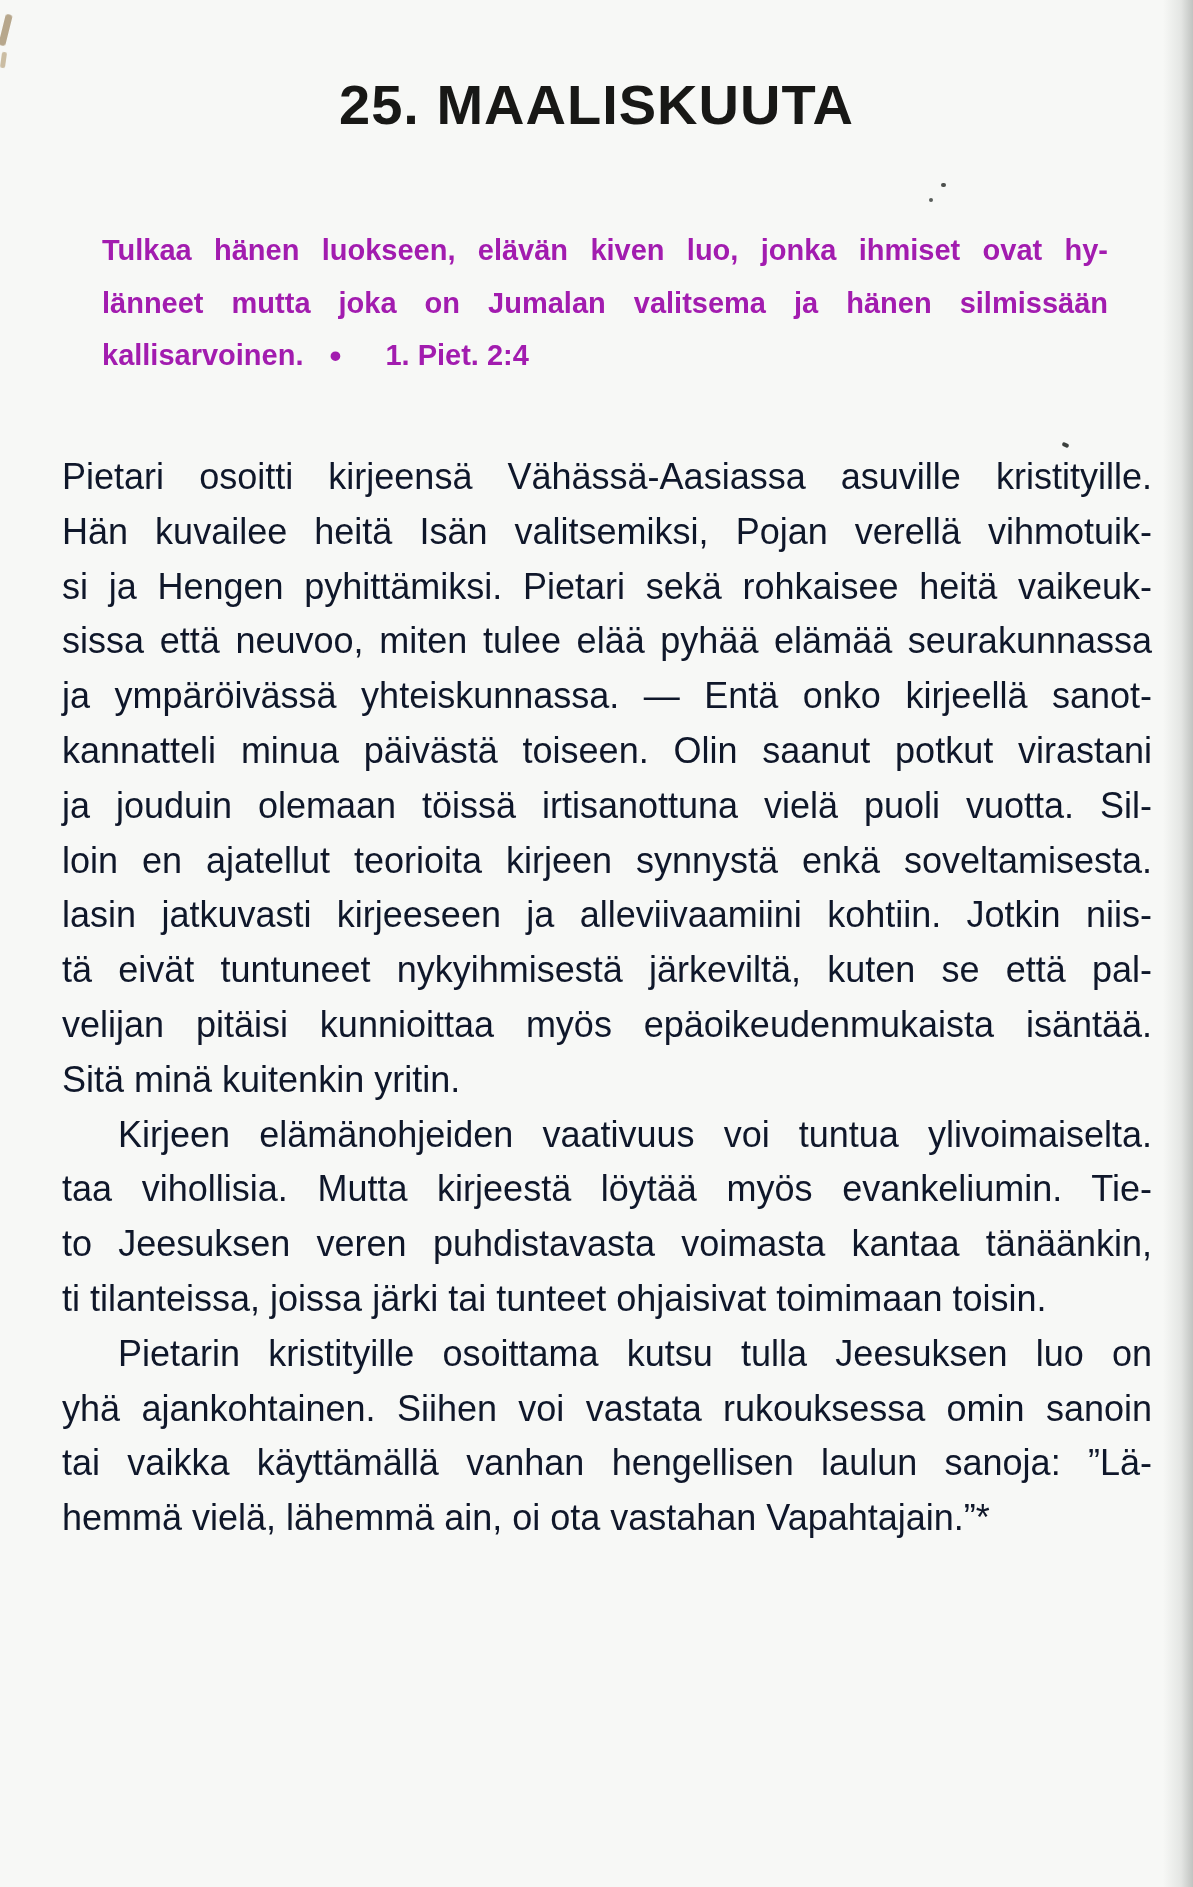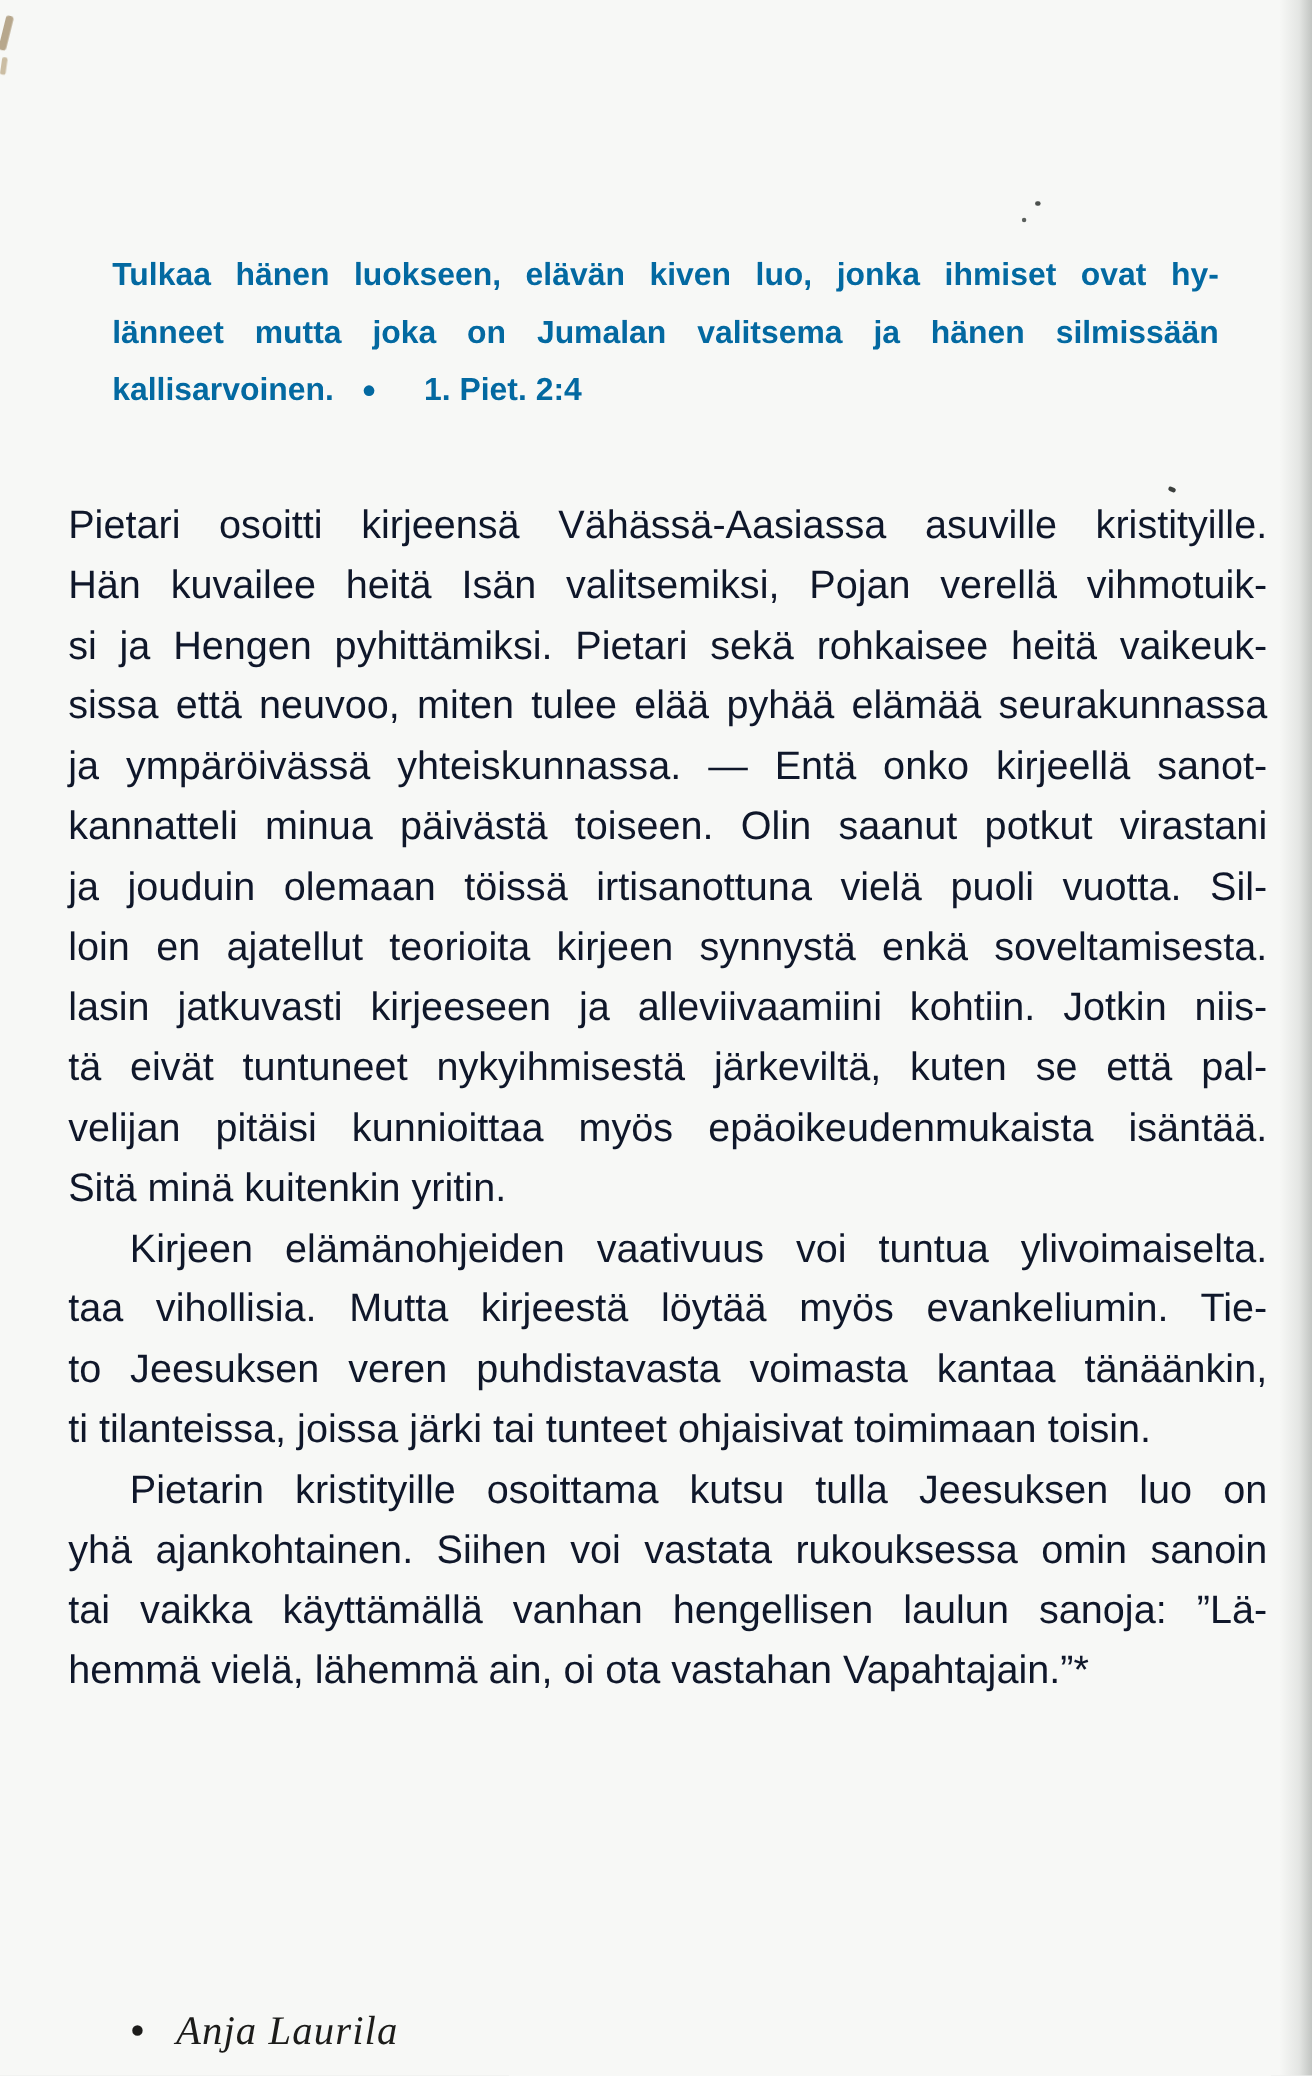--- a/index.html
+++ b/index.html
@@ -61,21 +61,21 @@
   }
 
   .verse {
     position: absolute;
     top: 224px;
     left: 102px;
     width: 1006px;
     font-family: "Liberation Sans", sans-serif;
     font-weight: 700;
     font-size: 29px;
-    color: #0369a1;
+    color: #a21caf;
   }
   .verse .vline {
     height: 52.5px;
     line-height: 52.5px;
   }
   .verse .vline.just {
     text-align: justify;
     text-align-last: justify;
   }
   .verse .vline.vlast {
@@ -144,20 +144,21 @@
 <body>
 
 <div class="page">
 
   <div class="scan-mark mark-1"></div>
   <div class="scan-mark mark-2"></div>
   <div class="speck s1"></div>
   <div class="speck s2"></div>
   <div class="speck s3"></div>
 
+  <h1 class="title">25. MAALISKUUTA</h1>
 
   <div class="verse">
     <div class="vline just">Tulkaa hänen luokseen, elävän kiven luo, jonka ihmiset ovat hy-</div>
     <div class="vline just">länneet mutta joka on Jumalan valitsema ja hänen silmissään</div>
     <div class="vline vlast">
       <span>kallisarvoinen.</span><span class="vbullet">•</span><span>1. Piet. 2:4</span>
     </div>
   </div>
 
   <div class="bodytext">
@@ -176,18 +177,15 @@
       <div class="line just indent">Kirjeen elämänohjeiden vaativuus voi tuntua ylivoimaiselta.</div>
       <div class="line just">taa vihollisia. Mutta kirjeestä löytää myös evankeliumin. Tie-</div>
       <div class="line just">to Jeesuksen veren puhdistavasta voimasta kantaa tänäänkin,</div>
       <div class="line last">ti tilanteissa, joissa järki tai tunteet ohjaisivat toimimaan toisin.</div>
       <div class="line just indent">Pietarin kristityille osoittama kutsu tulla Jeesuksen luo on</div>
       <div class="line just">yhä ajankohtainen. Siihen voi vastata rukouksessa omin sanoin</div>
       <div class="line just">tai vaikka käyttämällä vanhan hengellisen laulun sanoja: ”Lä-</div>
       <div class="line last">hemmä vielä, lähemmä ain, oi ota vastahan Vapahtajain.”*</div>
     </div>
 
-  <div class="author">
-    <span class="abullet">•</span><span class="aname">Anja Laurila</span>
-  </div>
 
   <div class="edge-shade"></div>
 </div>
 
 </body></html>

